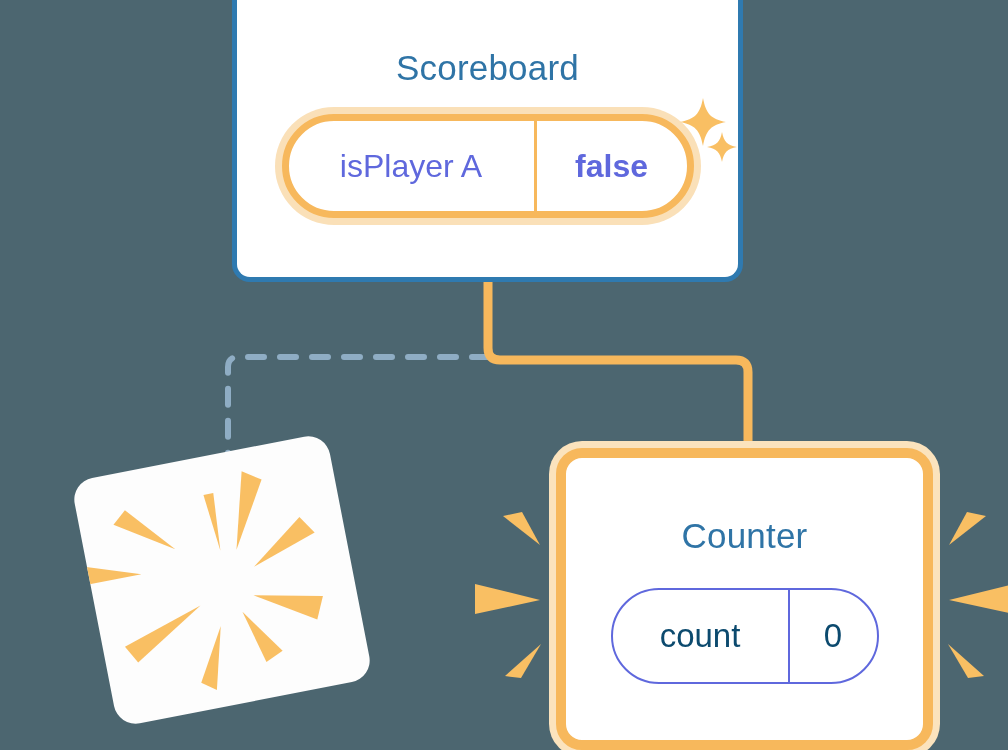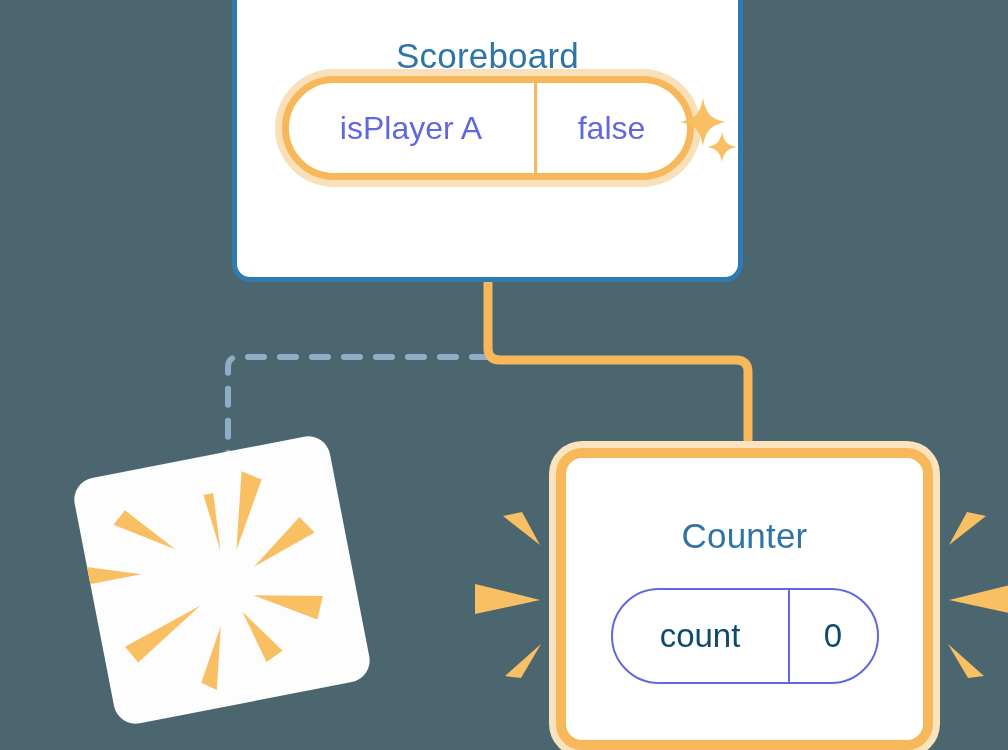--- a/index.html
+++ b/index.html
@@ -57,57 +57,58 @@
     box-shadow: 0 0 0 7px #fbe3bd;
   }
   .card-title {
     text-align: center;
     color: #2f74a6;
     font-size: 35px;
     font-weight: 400;
     letter-spacing: 0.2px;
     white-space: nowrap;
   }
-  .card-scoreboard .card-title { margin-top: 36px; }
+  .card-scoreboard .card-title { margin-top: 48px; }
   .card-counter .card-title { margin-top: 58px; }
 
   
   .pill-wrap {
     display: flex;
     justify-content: center;
   }
   .pill {
     display: flex;
     align-items: stretch;
     box-sizing: border-box;
     background: #ffffff;
   }
   
   .pill-highlight {
+    margin-top: 26px;
     width: 412px;
     height: 104px;
     border: 7px solid #f7b85c;
     border-radius: 60px;
     box-shadow: 0 0 0 7px #fae0b8;
   }
   .pill-highlight .pill-cell {
     display: flex;
     align-items: center;
     justify-content: center;
     color: #5f68dd;
     font-size: 32px;
   }
   .pill-highlight .pill-key {
     flex: 0 0 245px;
     border-right: 3px solid #f7b85c;
     font-weight: 400;
   }
   .pill-highlight .pill-val {
     flex: 1 1 auto;
-    font-weight: 400;
+    font-weight: 700;
   }
   
   .pill-plain {
     margin-top: 32px;
     width: 268px;
     height: 96px;
     border: 2px solid #5f68dd;
     border-radius: 56px;
   }
   .pill-plain .pill-cell {

